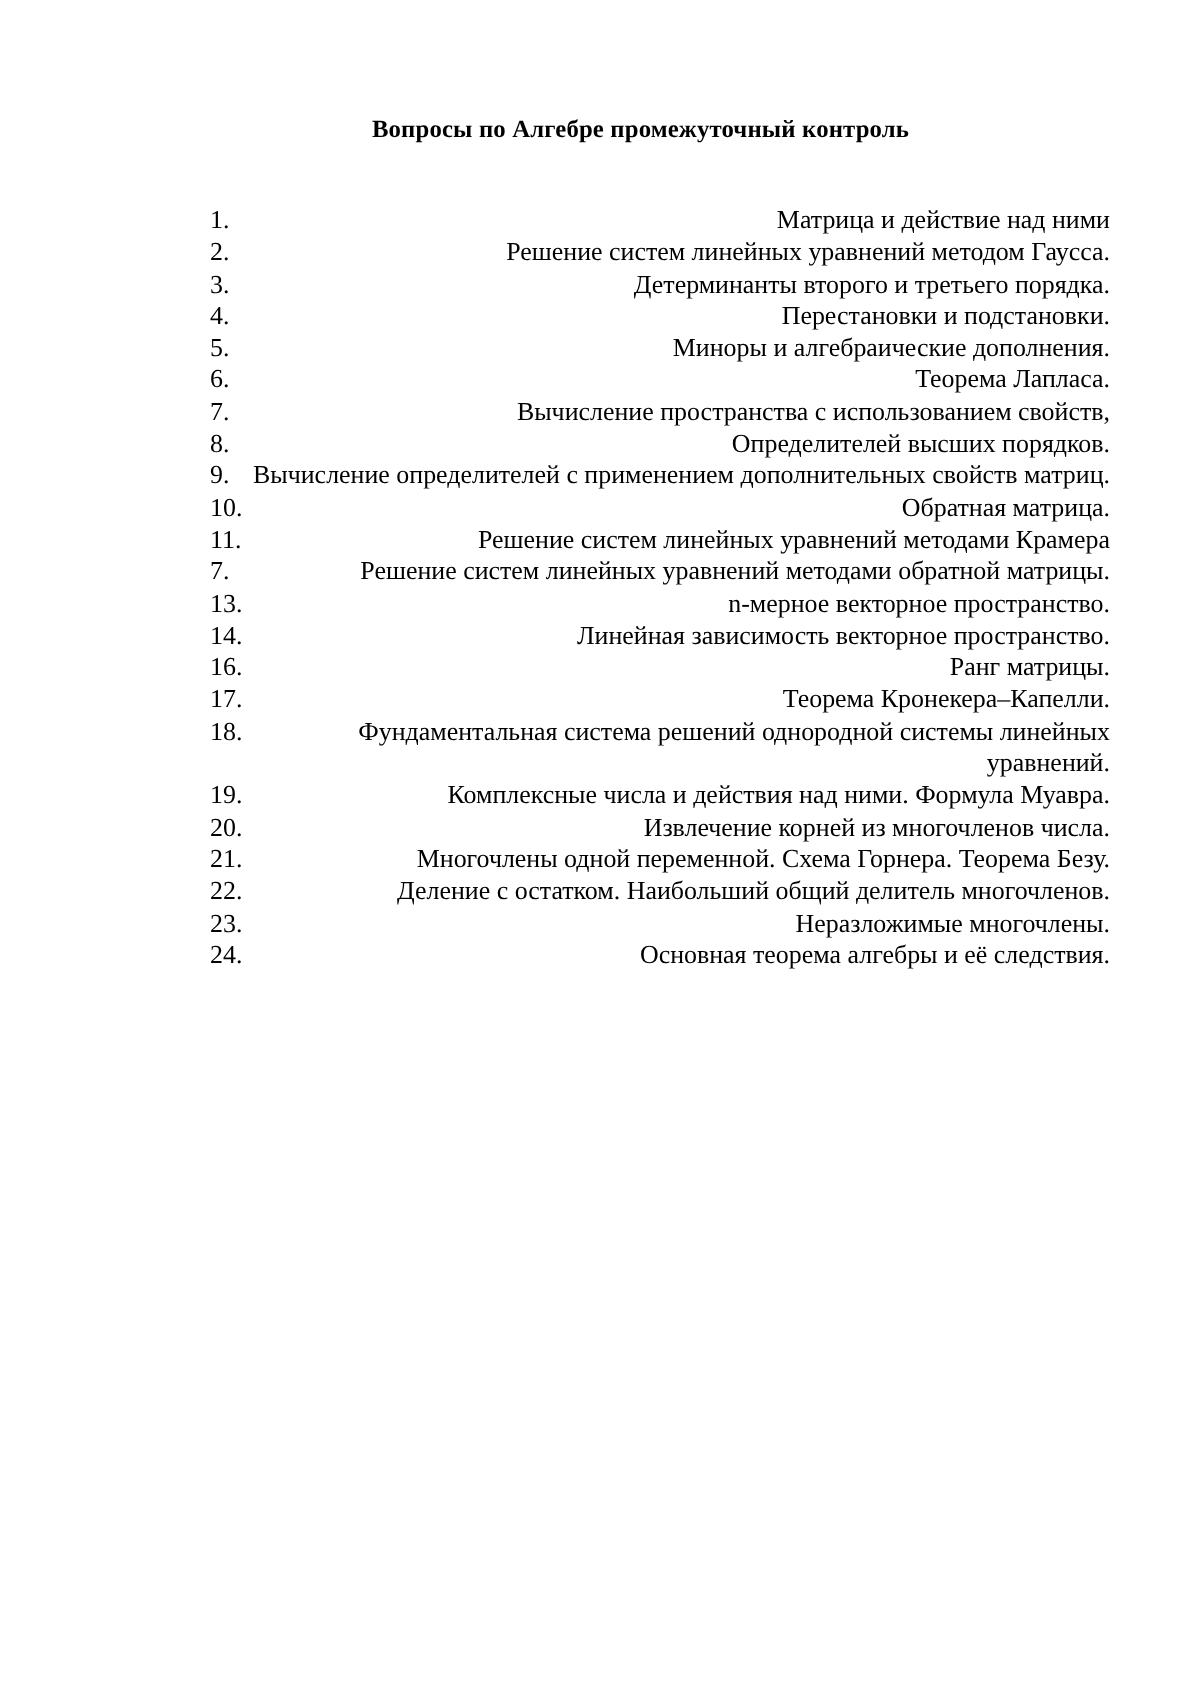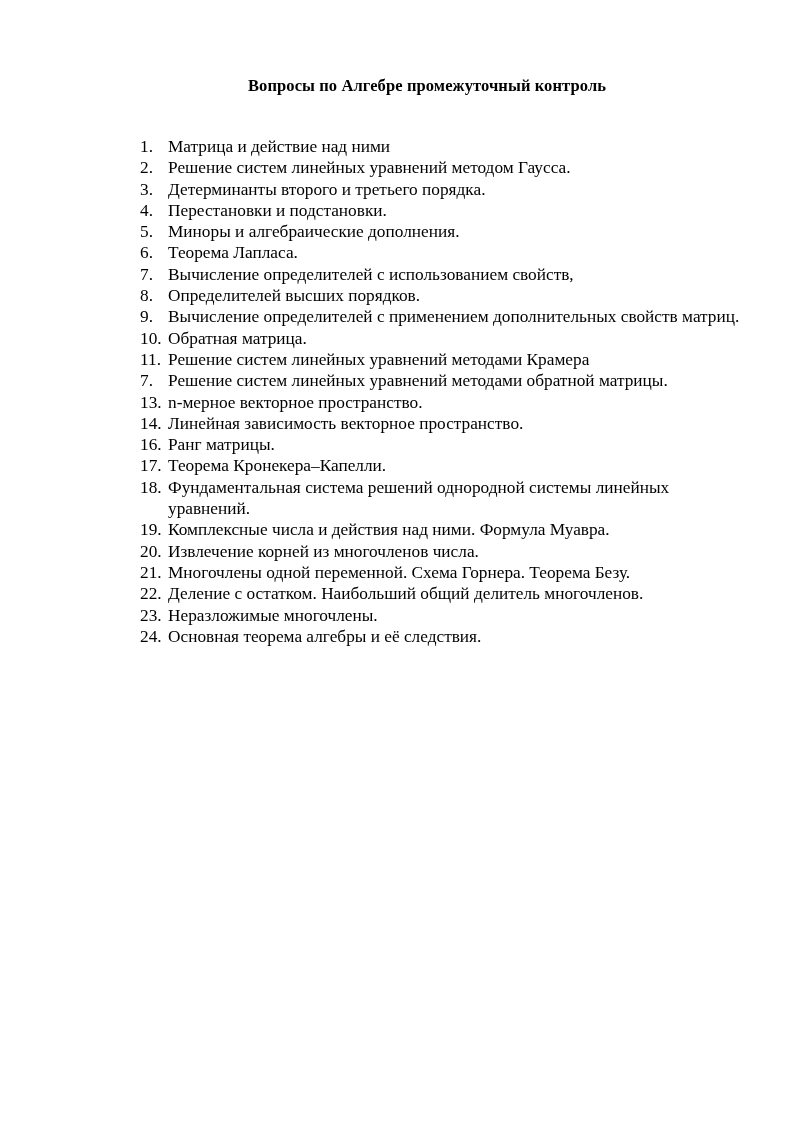--- a/index.html
+++ b/index.html
@@ -49,21 +49,21 @@
   .q-num {
     position: absolute;
     left: 0;
     top: 0;
     width: 28px;
     text-align: left;
     white-space: pre;
   }
   .q-text {
     display: block;
-    text-align: left;
+    text-align: right;
   }
 </style>
 </head>
 <body>
 
 <div class="page">
 
   <div class="doc-title">Вопросы по Алгебре промежуточный контроль</div>
 
   <ol class="question-list">
@@ -86,21 +86,21 @@
       <li class="question-item">
         <span class="q-num">5.</span>
         <span class="q-text">Миноры и алгебраические дополнения.</span>
       </li>
       <li class="question-item">
         <span class="q-num">6.</span>
         <span class="q-text">Теорема Лапласа.</span>
       </li>
       <li class="question-item">
         <span class="q-num">7.</span>
-        <span class="q-text">Вычисление определителей с использованием свойств,</span>
+        <span class="q-text">Вычисление пространства с использованием свойств,</span>
       </li>
       <li class="question-item">
         <span class="q-num">8.</span>
         <span class="q-text">Определителей высших порядков.</span>
       </li>
       <li class="question-item">
         <span class="q-num">9.</span>
         <span class="q-text">Вычисление определителей с применением дополнительных свойств матриц.</span>
       </li>
       <li class="question-item">

